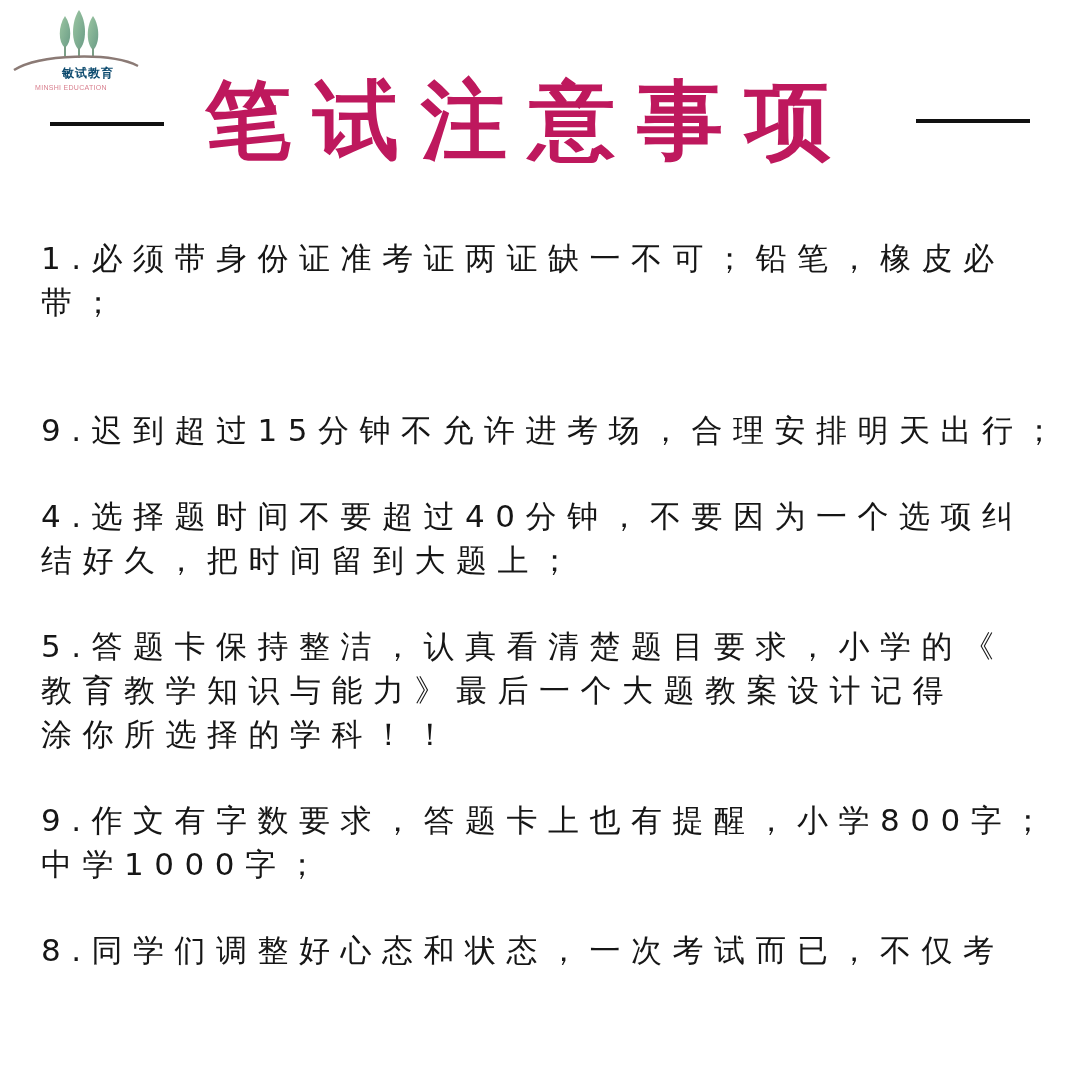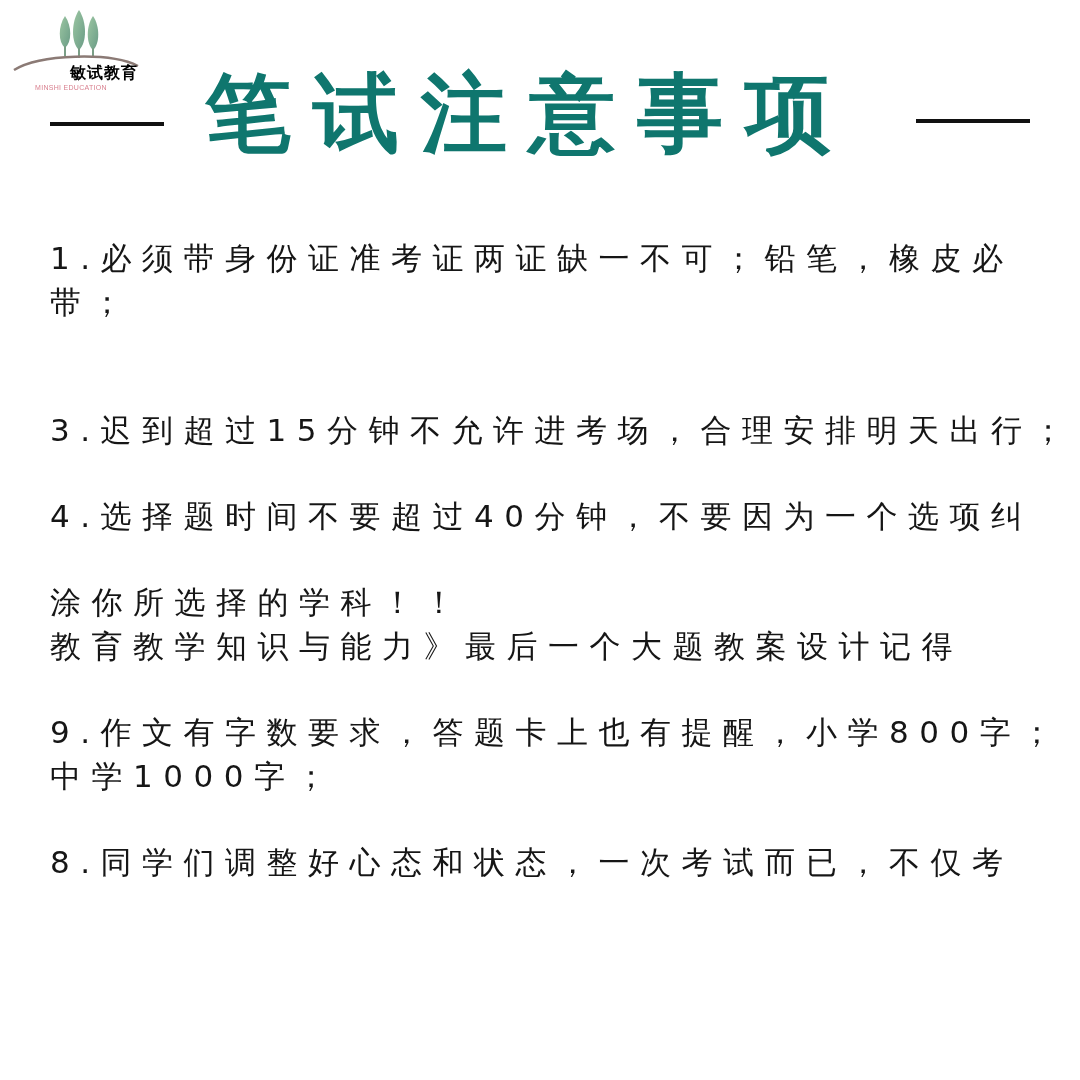--- a/index.html
+++ b/index.html
@@ -3,39 +3,39 @@
 <meta charset="utf-8">
 <style>
   html, body { margin: 0; padding: 0; background: #ffffff; }
   body {
     width: 1080px; height: 1080px; position: relative; overflow: hidden;
     font-family: "DejaVu Sans", "Liberation Sans", sans-serif; color: #111111;
   }
   .logo { position: absolute; left: 10px; top: 8px; width: 130px; height: 86px; }
   .logo svg { position: absolute; left: 0; top: 0; }
   .logo-cn {
-    position: absolute; left: 28px; top: 56px; width: 100px; text-align: right;
-    font-family: "DejaVu Serif", serif; font-weight: bold; font-size: 16px;
-    color: #000000; letter-spacing: 1px; line-height: 18px;
+    position: absolute; left: 28px; top: 56px; width: 100px; text-align: center;
+    font-family: "DejaVu Serif", serif; font-weight: bold; font-size: 12px;
+    color: #0c4a6e; letter-spacing: 1px; line-height: 18px;
   }
   .logo-en {
     position: absolute; left: 25px; top: 76px; font-size: 7px; color: #d87f8e;
     letter-spacing: 0.3px; line-height: 8px; font-family: "Liberation Sans", sans-serif;
   }
   .title-row { position: absolute; left: 0; top: 66px; width: 1080px; height: 110px; }
   .dash { position: absolute; height: 4px; background: #111111; }
   .dash.left { left: 50px; width: 114px; top: 56px; }
   .dash.right { left: 916px; width: 114px; top: 53px; }
   .title {
     position: absolute; left: 205px; top: 4px; width: 680px;
-    font-family: Liberation Mono, monospace; font-weight: bold;
+    font-family: Liberation Sans, sans-serif; font-weight: bold;
     font-size: 86px; line-height: 100px; letter-spacing: 22px; white-space: nowrap;
-    color: #0f766e;
+    color: #be185d;
   }
-  .items { position: absolute; left: 50px; top: 236px; width: 1000px; }
+  .items { position: absolute; left: 41px; top: 236px; width: 1000px; }
   .item {
     font-size: 31px; line-height: 44px; letter-spacing: 10.5px;
     white-space: nowrap; color: #161616; margin: 0;
   }
   .item .line { display: block; }
   .gap { height: 42px; }
 </style>
 </head>
 <body>
 
@@ -66,30 +66,32 @@
 </div>
 
 <div class="items">
   <p class="item">
     <span class="line">1.必须带身份证准考证两证缺一不可；铅笔，橡皮必</span>
     <span class="line">带；</span>
   </p>
   <div class="gap"></div>
   <div class="gap"></div>
   <p class="item">
-    <span class="line">3.迟到超过15分钟不允许进考场，合理安排明天出行；</span>
+    <span class="line">9.迟到超过15分钟不允许进考场，合理安排明天出行；</span>
   </p>
   <div class="gap"></div>
   <p class="item">
     <span class="line">4.选择题时间不要超过40分钟，不要因为一个选项纠</span>
+    <span class="line">结好久，把时间留到大题上；</span>
   </p>
   <div class="gap"></div>
   <p class="item">
+    <span class="line">5.答题卡保持整洁，认真看清楚题目要求，小学的《</span>
+    <span class="line">教育教学知识与能力》最后一个大题教案设计记得</span>
     <span class="line">涂你所选择的学科！！</span>
-    <span class="line">教育教学知识与能力》最后一个大题教案设计记得</span>
   </p>
   <div class="gap"></div>
   <p class="item">
     <span class="line">9.作文有字数要求，答题卡上也有提醒，小学800字；</span>
     <span class="line">中学1000字；</span>
   </p>
   <div class="gap"></div>
   <p class="item">
     <span class="line">8.同学们调整好心态和状态，一次考试而已，不仅考</span>
   </p>

